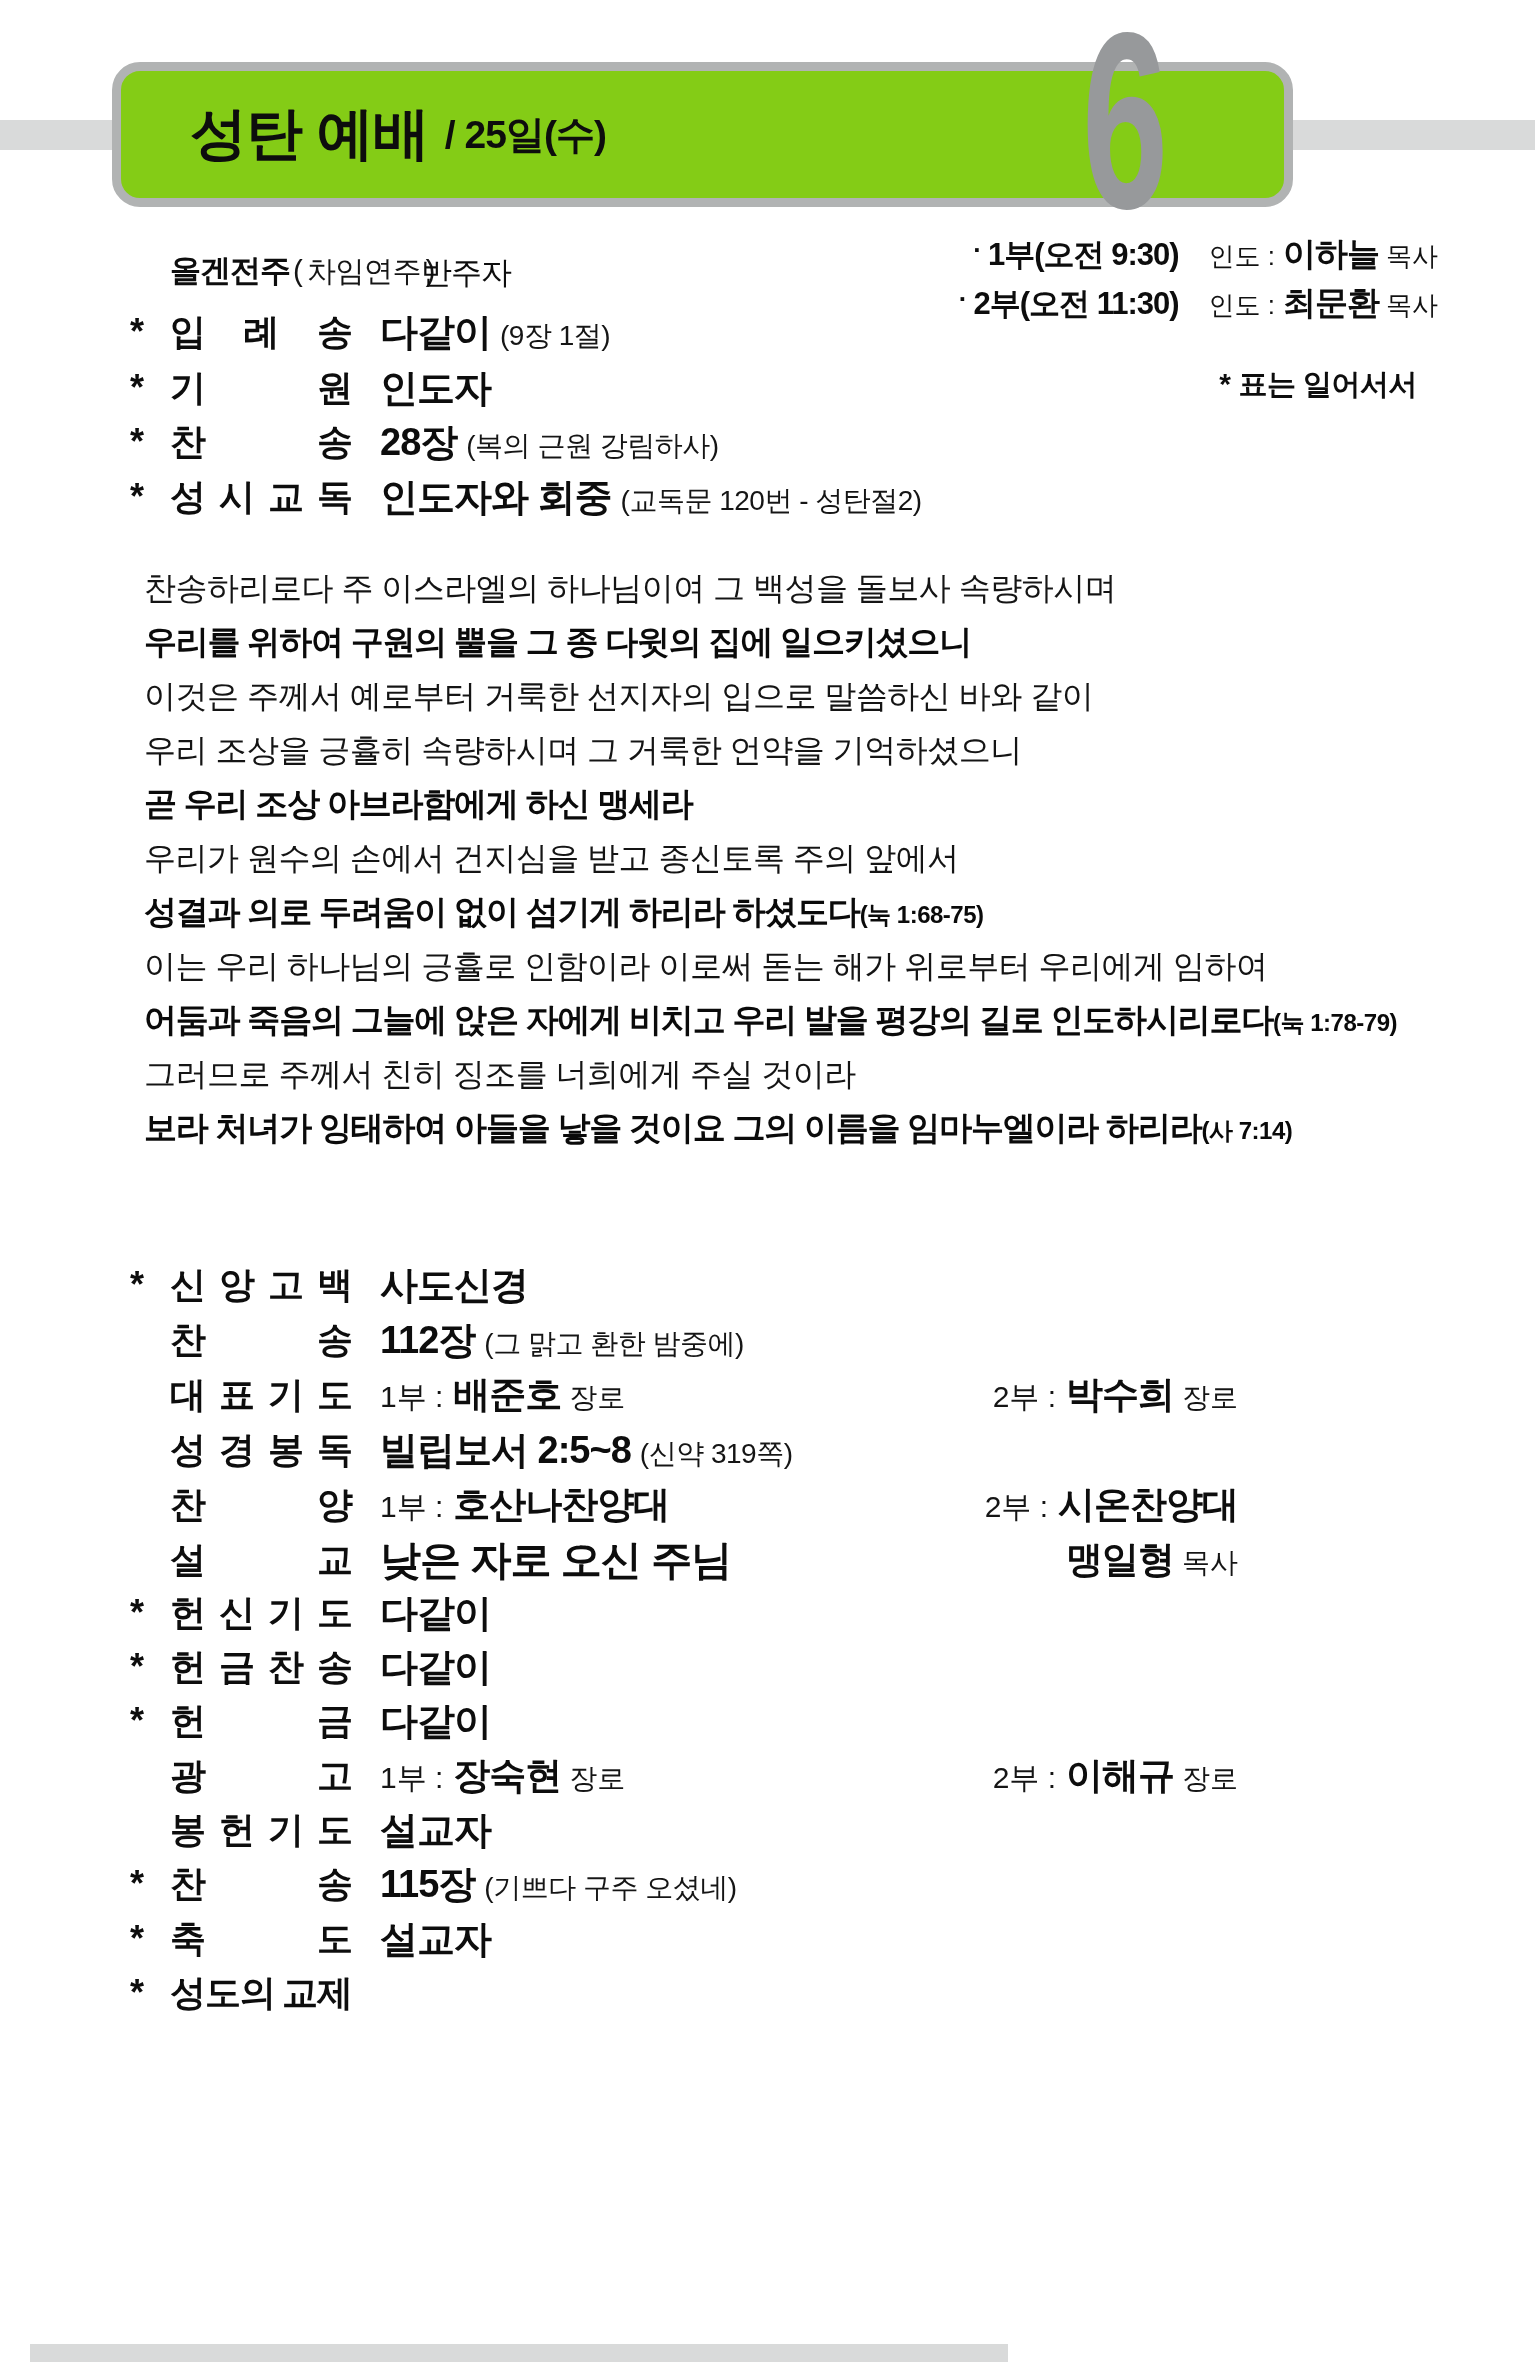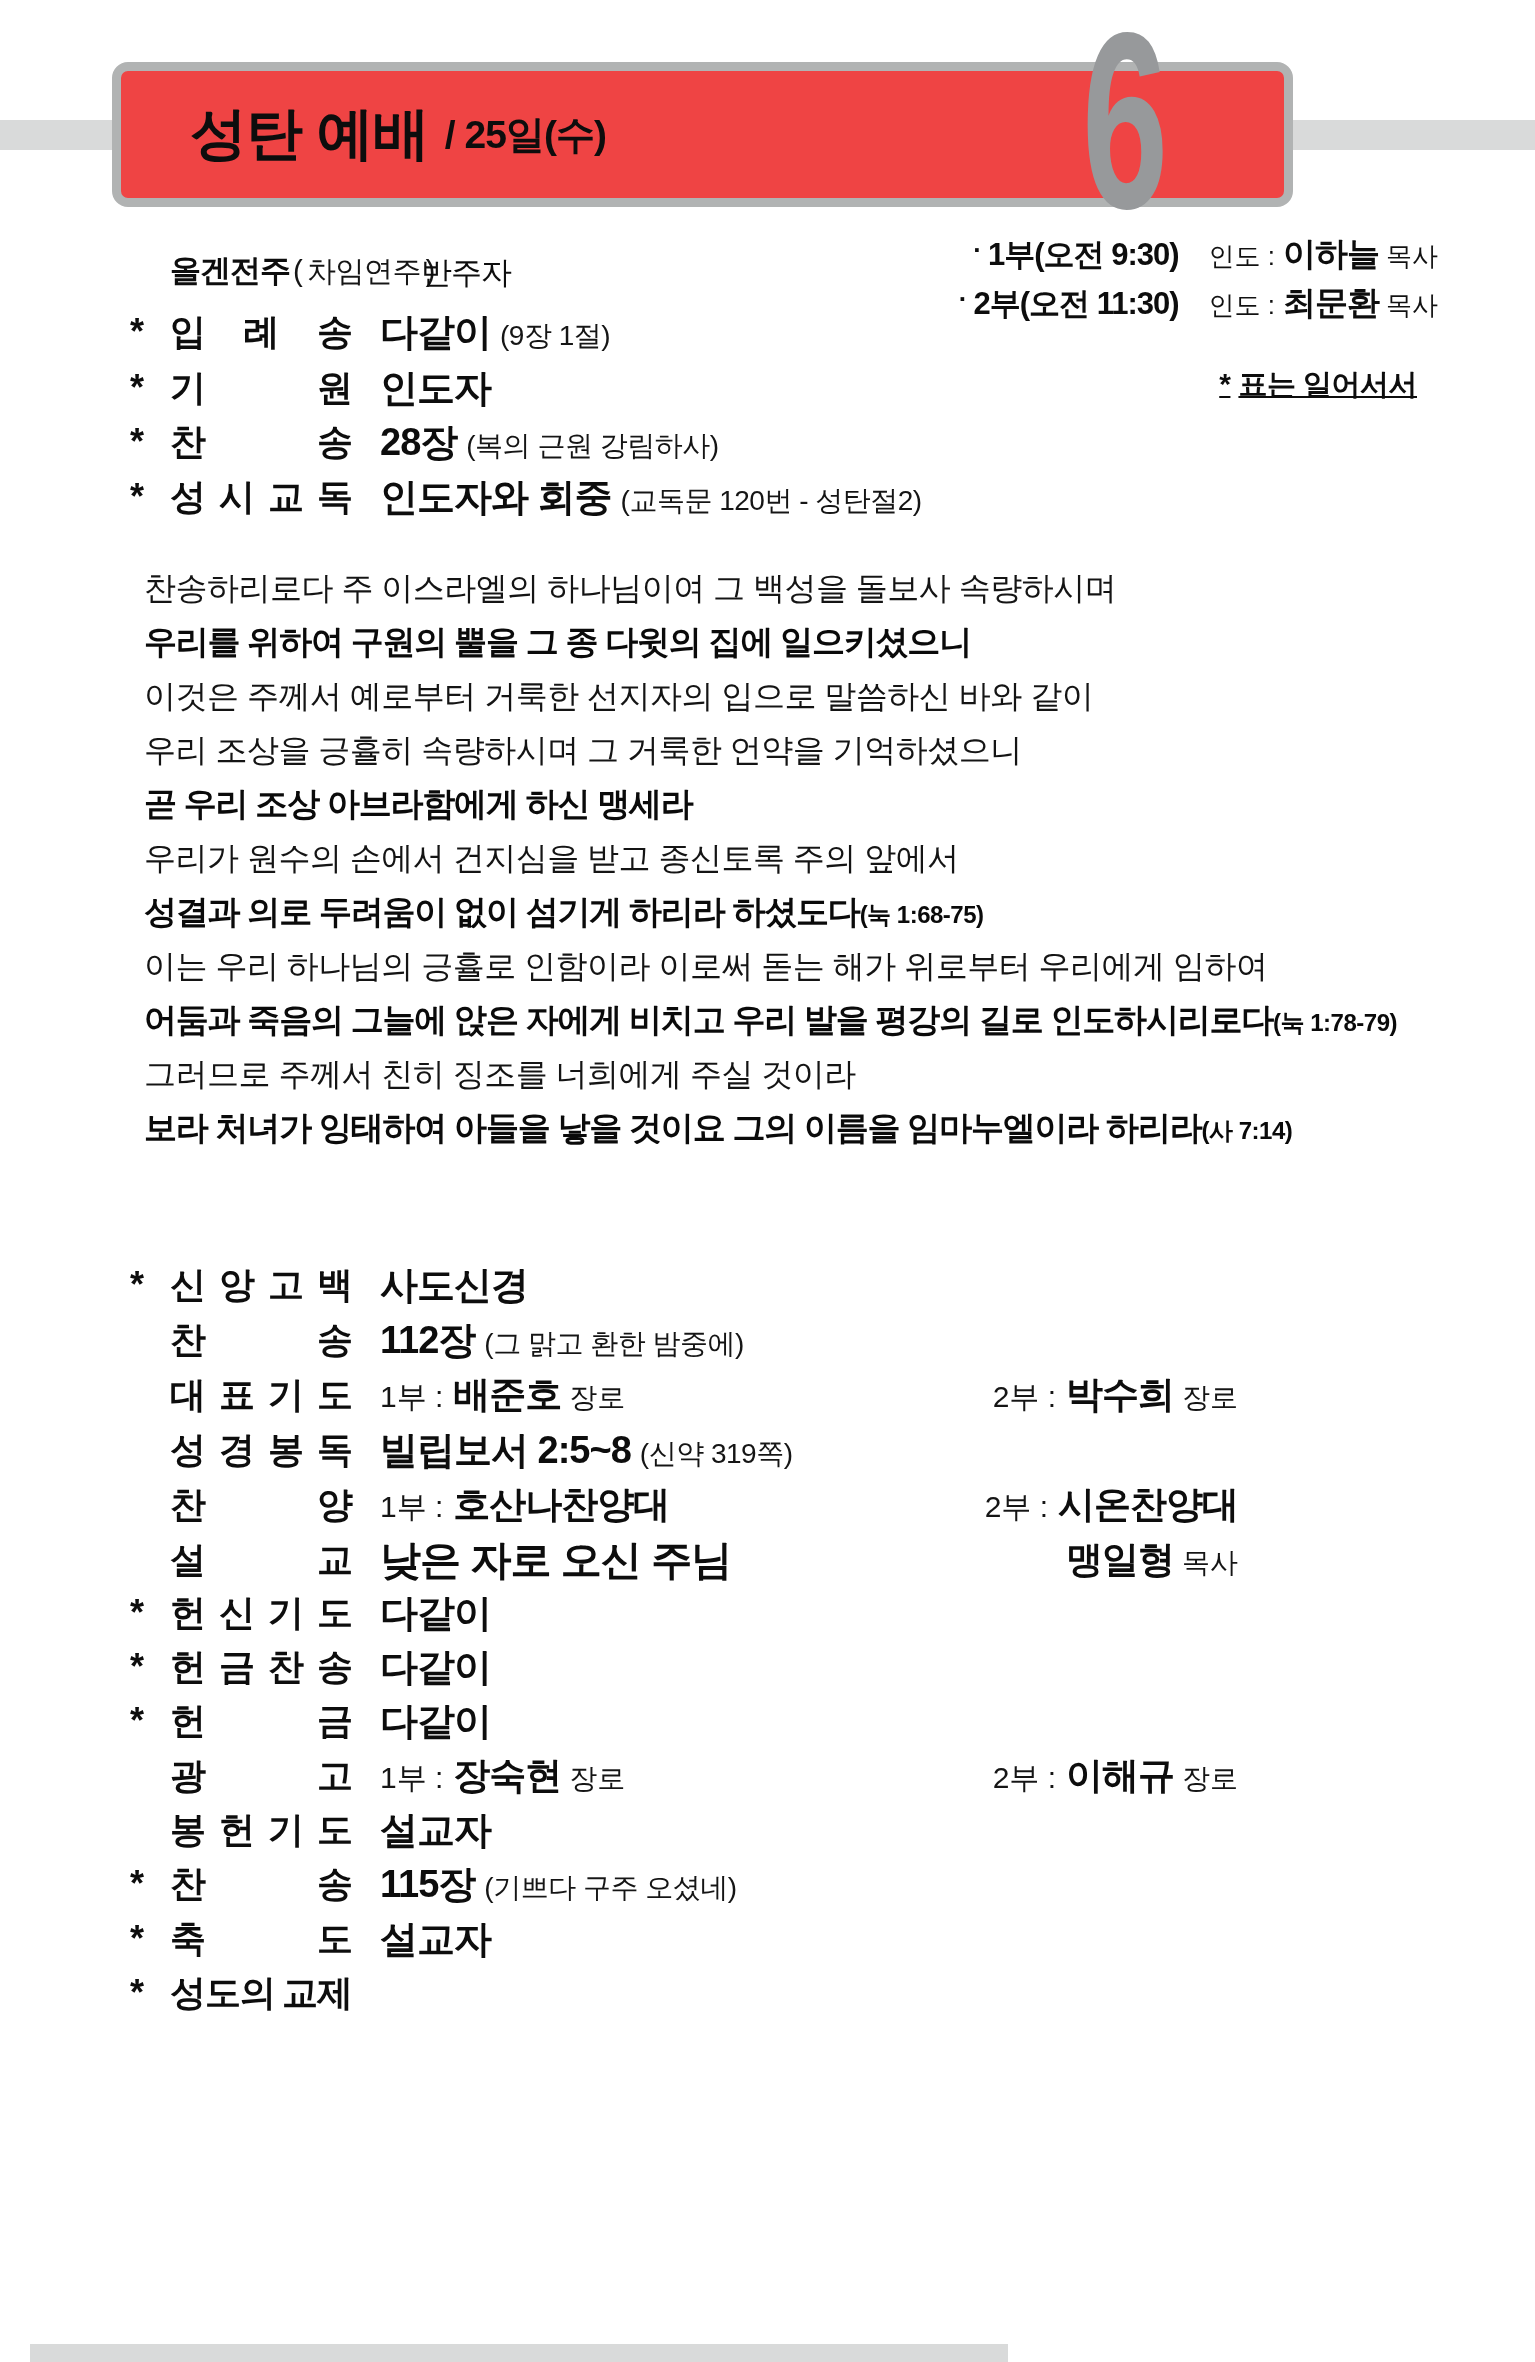--- a/index.html
+++ b/index.html
@@ -3,37 +3,37 @@
 <meta charset="utf-8">
 <style>
   html,body{margin:0;padding:0;background:#ffffff;}
   body{width:1535px;height:2362px;position:relative;overflow:hidden;
        font-family:"Liberation Sans","DejaVu Sans",sans-serif;color:#0d0d0d;}
   .page{position:absolute;inset:0;}
 
   
   .band{position:absolute;left:0;right:0;top:120px;height:30px;background:#d9dada;}
   .header-box{position:absolute;left:112px;top:62px;width:1094px;height:127px;
-      background:#ef4444;border:9px solid #b1b3b3;border-radius:16px;
+      background:#84cc16;border:9px solid #b1b3b3;border-radius:28px;
       display:flex;align-items:center;padding-left:69px;box-sizing:content-box;z-index:2;text-align:center;}
   .t-main{font-size:57px;font-weight:800;letter-spacing:-1px;}
   .t-sub{font-size:39px;font-weight:600;margin-left:16px;letter-spacing:-1px;}
   .big-six{position:absolute;left:1082px;top:24px;font-size:250px;line-height:0.78;
       font-weight:700;color:#97999b;transform:scaleX(0.62);transform-origin:left top;z-index:3;}
 
   
   .svc-info{position:absolute;top:226px;right:97px;text-align:right;z-index:1;}
   .svc-line{height:49px;line-height:49px;white-space:nowrap;}
   .bullet{font-size:26px;font-weight:700;margin-right:6px;vertical-align:6px;}
   .time{font-size:31px;font-weight:800;letter-spacing:-1px;}
   .lead{font-size:26px;color:#111;margin-left:30px;}
   .iname{font-size:33px;font-weight:800;margin-left:8px;letter-spacing:-1px;}
   .irole{font-size:26px;color:#111;margin-left:7px;}
   .standing{position:absolute;top:365px;right:118px;font-size:29px;font-weight:700;
-      white-space:nowrap;letter-spacing:-0.5px;text-decoration:underline;}
+      white-space:nowrap;letter-spacing:-0.5px;}
   .standing .st-star{font-size:30px;margin-right:8px;font-weight:700;}
 
   
   .row{position:absolute;left:130px;right:297px;height:50px;line-height:50px;white-space:nowrap;}
   .star{position:absolute;left:0;top:7px;font-size:36px;font-weight:700;line-height:36px;}
   .lbl{position:absolute;left:40px;width:182px;display:flex;justify-content:space-between;
       font-weight:800;font-size:36px;letter-spacing:-1px;top:0;}
   .val{position:absolute;left:250px;top:0;}
   .vmain{font-weight:800;font-size:38px;letter-spacing:-1px;}
   .vmain.big{font-size:41px;}

